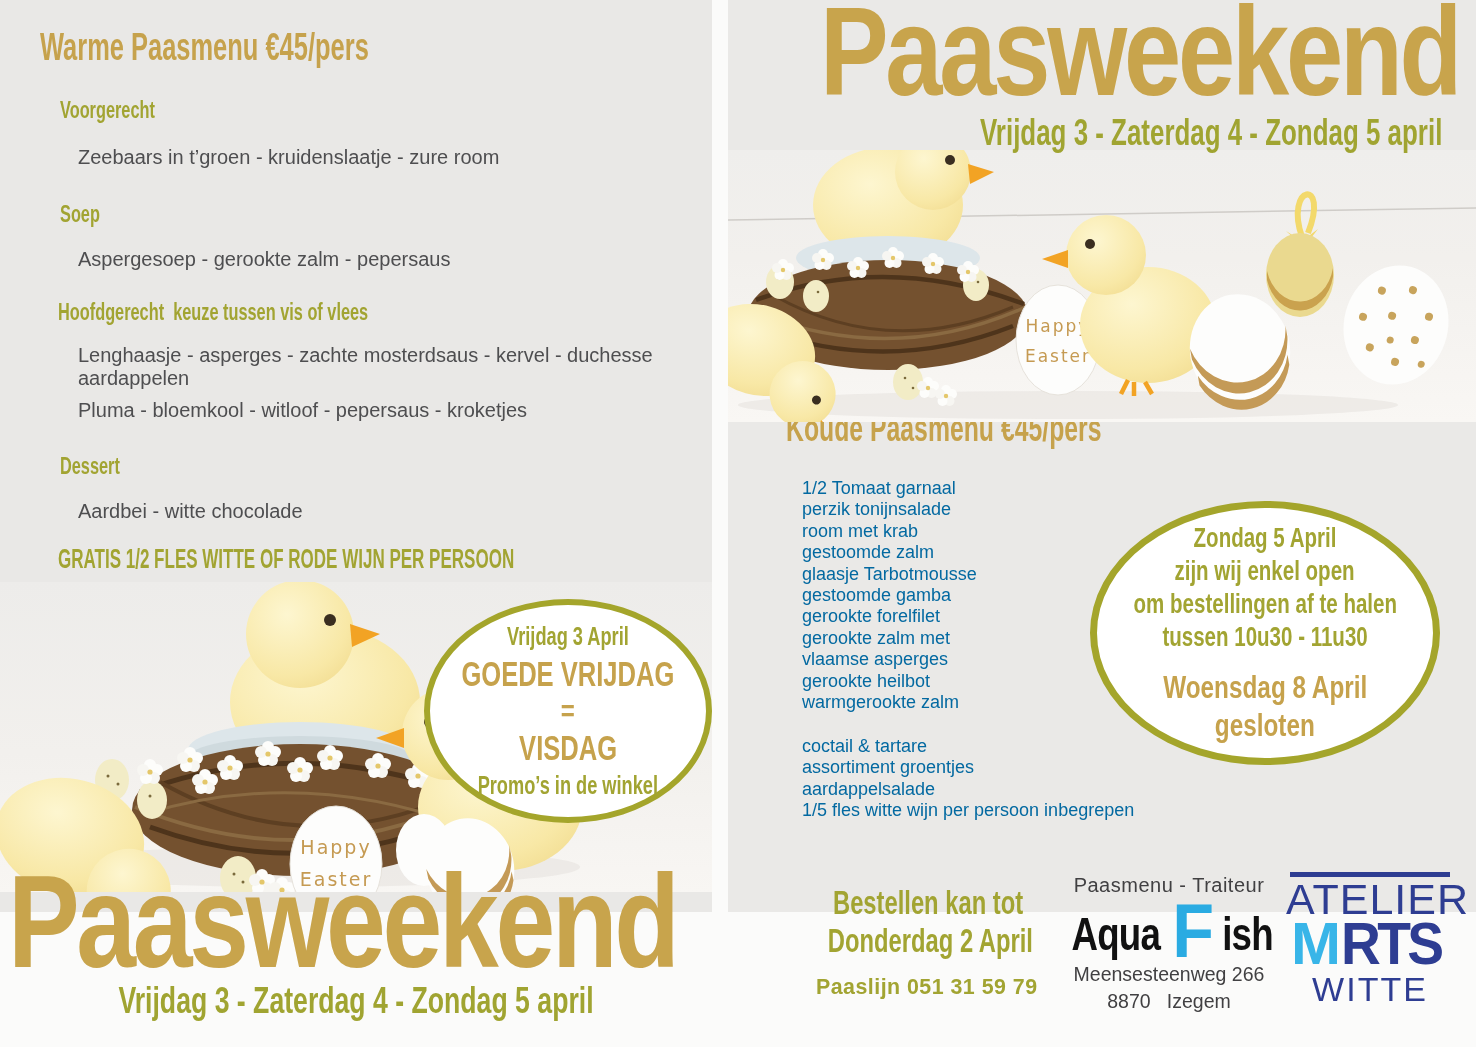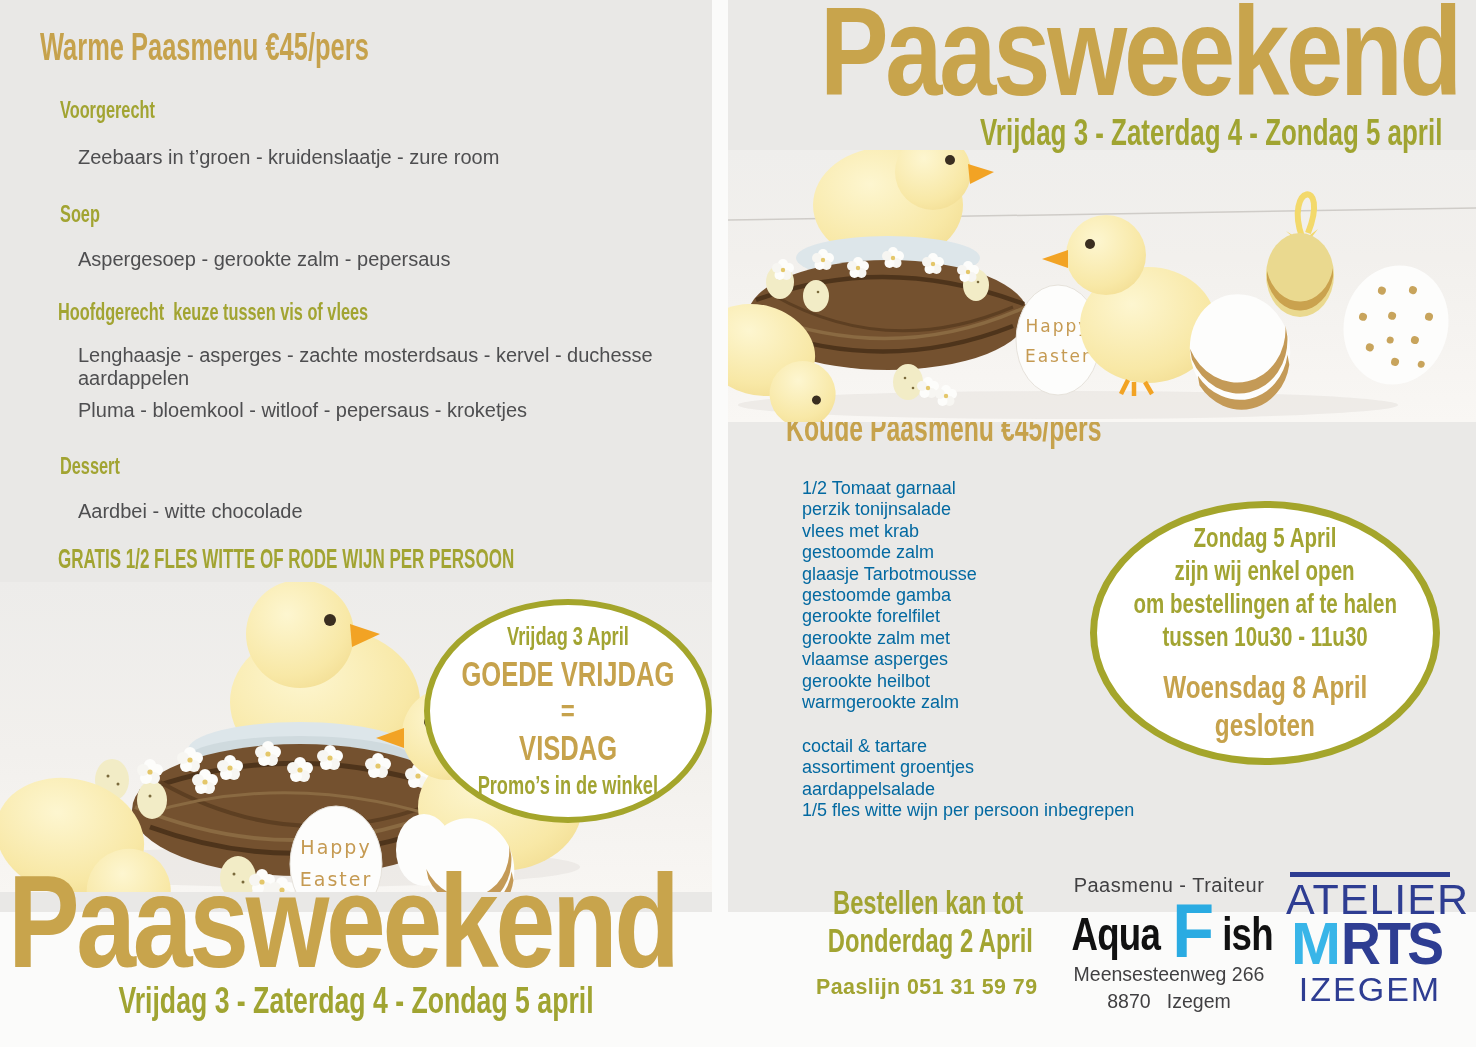--- a/index.html
+++ b/index.html
@@ -309,21 +309,21 @@
       </svg>
     </div>
 
     <div class="abs" style="left:58px;top:408px;">
       <span class="cond menu-title gold" style="font-size:37px;transform:scaleX(0.67);">Koude Paasmenu €45/pers</span>
     </div>
 
     <div class="abs list-col" style="left:74px;top:478px;">
         <div>1/2 Tomaat garnaal</div>
         <div>perzik tonijnsalade</div>
-        <div>vlees met krab</div>
+        <div>room met krab</div>
         <div>gestoomde zalm</div>
         <div>glaasje Tarbotmousse</div>
         <div>gestoomde gamba</div>
         <div>gerookte forelfilet</div>
         <div>gerookte zalm met</div>
         <div>vlaamse asperges</div>
         <div>gerookte heilbot</div>
         <div>warmgerookte zalm</div>
       </div>
 
@@ -361,16 +361,16 @@
       <div style="font-size:19.5px;color:#414042;margin-top:2px;">Meensesteenweg 266</div>
       <div class="pre" style="font-size:19.5px;color:#414042;margin-top:4px;">8870   Izegem</div>
     </div>
 
     <div class="abs center" style="left:558px;top:872px;width:168px;">
       <div style="border-top:5px solid #2e3d92;width:160px;margin:0 auto;"></div>
       <div class="atl-blue" style="font-size:43px;letter-spacing:1px;margin-top:-2px;">ATELIER</div>
       <div style="margin-top:-10px;line-height:1;">
         <span class="atl-cyan b" style="font-size:60px;">M</span><span class="atl-blue b" style="font-size:60px;letter-spacing:-4px;display:inline-block;transform:scaleX(0.92);transform-origin:left bottom;">RTS</span>
       </div>
-      <div class="atl-blue" style="font-size:34px;letter-spacing:2px;margin-top:-4px;">IZEGEM</div>
+      <div class="atl-blue" style="font-size:34px;letter-spacing:2px;margin-top:-4px;">WITTE</div>
     </div>
   </div>
 </div>
 
 </body></html>

